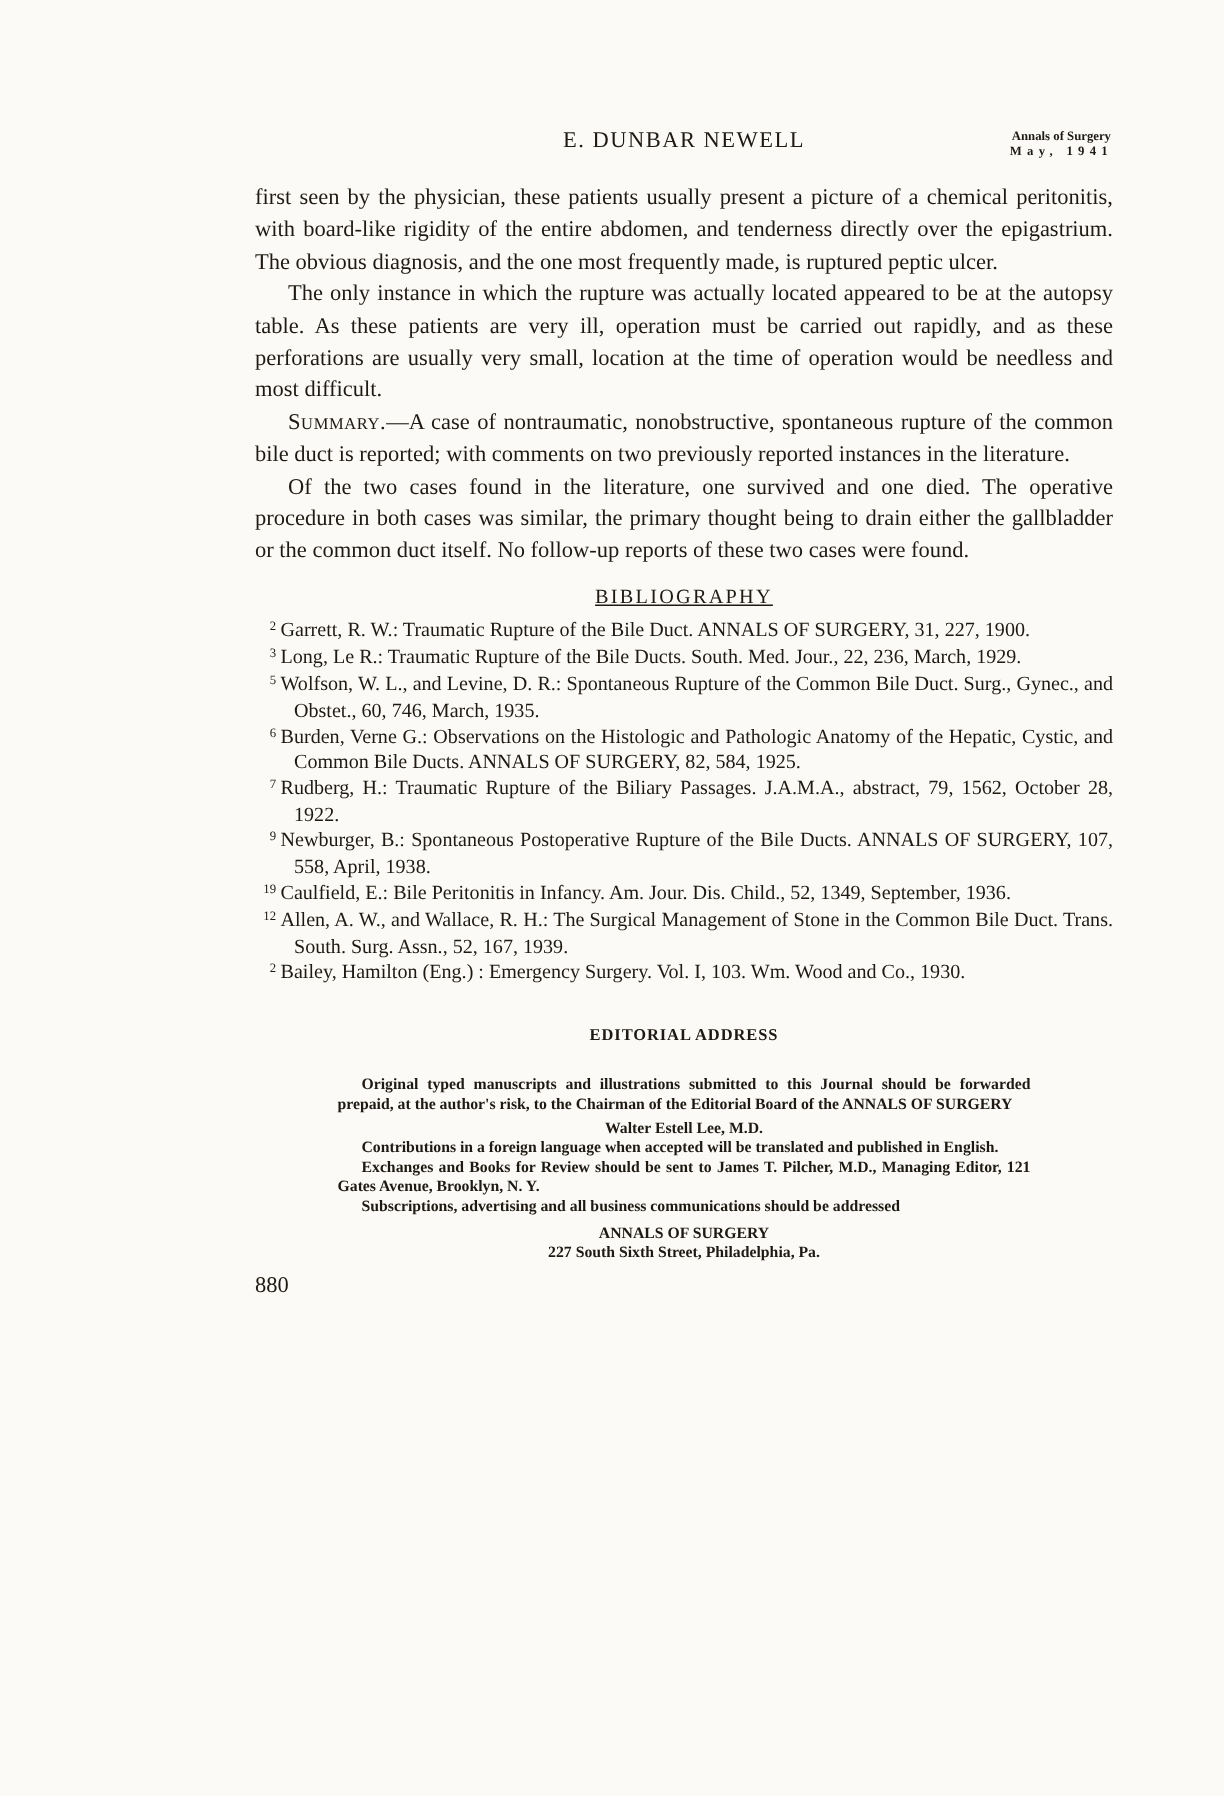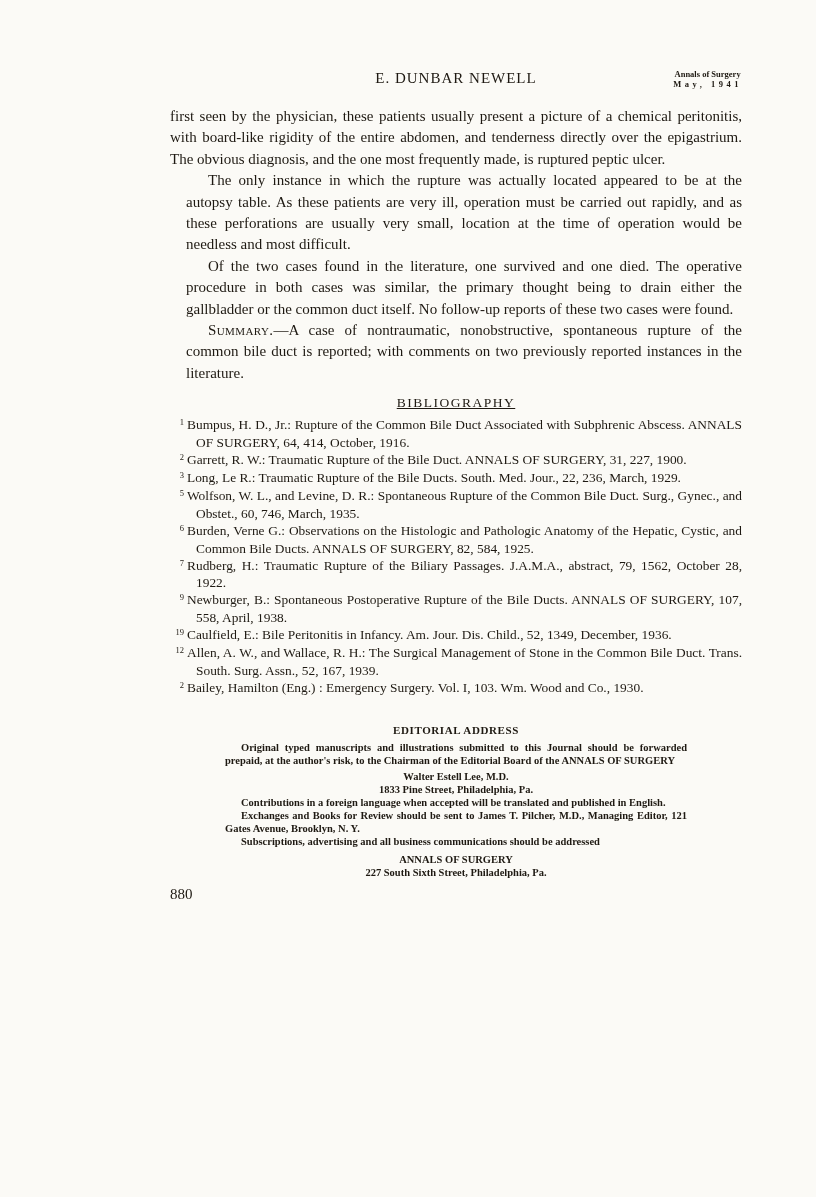--- a/index.html
+++ b/index.html
@@ -8,21 +8,21 @@
     height: 1197px;
     background: #fbfaf6;
     font-family: "Liberation Serif", "DejaVu Serif", serif;
     color: #1e1912;
     position: relative;
     overflow: hidden;
   }
   .content {
     position: absolute;
     left: 170px;
-    top: 70px;
+    top: 86px;
     width: 572px;
   }
   
   .page-header { position: relative; height: 24px; margin-bottom: 12px; }
   .running-author {
     text-align: center;
     font-size: 15px;
     letter-spacing: 1px;
   }
   .journal-ref {
@@ -35,21 +35,21 @@
     text-align: center;
   }
   .journal-date { letter-spacing: 3.5px; white-space: nowrap; }
   
   .body-text p {
     margin: 0;
     font-size: 15px;
     line-height: 21.4px;
     text-align: justify;
   }
-  .body-text p.indent { text-indent: 22px; margin-left: 16px; }
+  .body-text p.indent { text-indent: 22px; }
   .smallcaps { font-variant: small-caps; letter-spacing: 0.4px; }
   
   .bib-heading {
     text-align: center;
     font-size: 13.5px;
     letter-spacing: 1.5px;
     margin: 11px 0 6px 0;
     text-decoration: underline;
   }
   .bib-list { font-size: 13.4px; line-height: 16.9px; }
@@ -75,21 +75,21 @@
     width: 462px;
     margin: 26px auto 0 auto;
     font-size: 10.5px;
     line-height: 13px;
     font-weight: bold;
   }
   .editorial-heading {
     text-align: center;
     font-size: 11px;
     letter-spacing: 0.6px;
-    margin-bottom: 4px;
+    margin-bottom: 20px;
   }
   .editorial p { margin: 0; }
   .ed-para { text-align: justify; text-indent: 16px; }
   .ed-center { text-align: center; margin-top: 3px; }
   .ed-gap { margin-top: 5px; }
   
   .page-number {
     font-size: 15px;
     margin-top: 7px;
   }
@@ -104,45 +104,43 @@
       <div class="running-author">E. DUNBAR NEWELL</div>
       <div class="journal-ref">
         <div class="journal-name">Annals of Surgery</div>
         <div class="journal-date">May, 1941</div>
       </div>
     </div>
 
     <div class="body-text">
       <p class="noindent">first seen by the physician, these patients usually present a picture of a chemical peritonitis, with board-like rigidity of the entire abdomen, and tenderness directly over the epigastrium. The obvious diagnosis, and the one most frequently made, is ruptured peptic ulcer.</p>
       <p class="indent">The only instance in which the rupture was actually located appeared to be at the autopsy table. As these patients are very ill, operation must be carried out rapidly, and as these perforations are usually very small, location at the time of operation would be needless and most difficult.</p>
+      <p class="indent"><span class="smallcaps">Summary.</span><span>—A case of nontraumatic, nonobstructive, spontaneous rupture of the common bile duct is reported; with comments on two previously reported instances in the literature.</span></p>
       <p class="indent">Of the two cases found in the literature, one survived and one died. The operative procedure in both cases was similar, the primary thought being to drain either the gallbladder or the common duct itself. No follow-up reports of these two cases were found.</p>
-      <p class="indent"><span class="smallcaps">Summary.</span><span>—A case of nontraumatic, nonobstructive, spontaneous rupture of the common bile duct is reported; with comments on two previously reported instances in the literature.</span></p>
     </div>
 
     <div class="bib-heading">BIBLIOGRAPHY</div>
 
     <div class="bib-list">
-      <div class="bib-entry"><sup>1</sup><span>Bumpus, H. D., Jr.: Rupture of the Common Bile Duct Associated with Subphrenic Abscess. ANNALS OF SURGERY, 64, 414, October, 1916.</span></div>
       <div class="bib-entry"><sup>2</sup><span>Garrett, R. W.: Traumatic Rupture of the Bile Duct. ANNALS OF SURGERY, 31, 227, 1900.</span></div>
       <div class="bib-entry"><sup>3</sup><span>Long, Le R.: Traumatic Rupture of the Bile Ducts. South. Med. Jour., 22, 236, March, 1929.</span></div>
       <div class="bib-entry"><sup>5</sup><span>Wolfson, W. L., and Levine, D. R.: Spontaneous Rupture of the Common Bile Duct. Surg., Gynec., and Obstet., 60, 746, March, 1935.</span></div>
       <div class="bib-entry"><sup>6</sup><span>Burden, Verne G.: Observations on the Histologic and Pathologic Anatomy of the Hepatic, Cystic, and Common Bile Ducts. ANNALS OF SURGERY, 82, 584, 1925.</span></div>
       <div class="bib-entry"><sup>7</sup><span>Rudberg, H.: Traumatic Rupture of the Biliary Passages. J.A.M.A., abstract, 79, 1562, October 28, 1922.</span></div>
       <div class="bib-entry"><sup>9</sup><span>Newburger, B.: Spontaneous Postoperative Rupture of the Bile Ducts. ANNALS OF SURGERY, 107, 558, April, 1938.</span></div>
-      <div class="bib-entry"><sup>19</sup><span>Caulfield, E.: Bile Peritonitis in Infancy. Am. Jour. Dis. Child., 52, 1349, December, 1936.</span></div>
+      <div class="bib-entry"><sup>19</sup><span>Caulfield, E.: Bile Peritonitis in Infancy. Am. Jour. Dis. Child., 52, 1349, September, 1936.</span></div>
       <div class="bib-entry"><sup>12</sup><span>Allen, A. W., and Wallace, R. H.: The Surgical Management of Stone in the Common Bile Duct. Trans. South. Surg. Assn., 52, 167, 1939.</span></div>
       <div class="bib-entry"><sup>2</sup><span>Bailey, Hamilton (Eng.) : Emergency Surgery. Vol. I, 103. Wm. Wood and Co., 1930.</span></div>
     </div>
 
     <div class="editorial">
       <div class="editorial-heading">EDITORIAL ADDRESS</div>
       <p class="ed-para">Original typed manuscripts and illustrations submitted to this Journal should be forwarded prepaid, at the author's risk, to the Chairman of the Editorial Board of the ANNALS OF SURGERY</p>
       <div class="ed-center">
         <div>Walter Estell Lee, M.D.</div>
-        <div>1833 Pine Street, Philadelphia, Pa.</div>
       </div>
       <p class="ed-para ed-gap">Contributions in a foreign language when accepted will be translated and published in English.</p>
       <p class="ed-para ed-gap">Exchanges and Books for Review should be sent to James T. Pilcher, M.D., Managing Editor, 121 Gates Avenue, Brooklyn, N. Y.</p>
       <p class="ed-para ed-gap">Subscriptions, advertising and all business communications should be addressed</p>
       <div class="ed-center ed-gap">
         <div>ANNALS OF SURGERY</div>
         <div>227 South Sixth Street, Philadelphia, Pa.</div>
       </div>
     </div>
 

